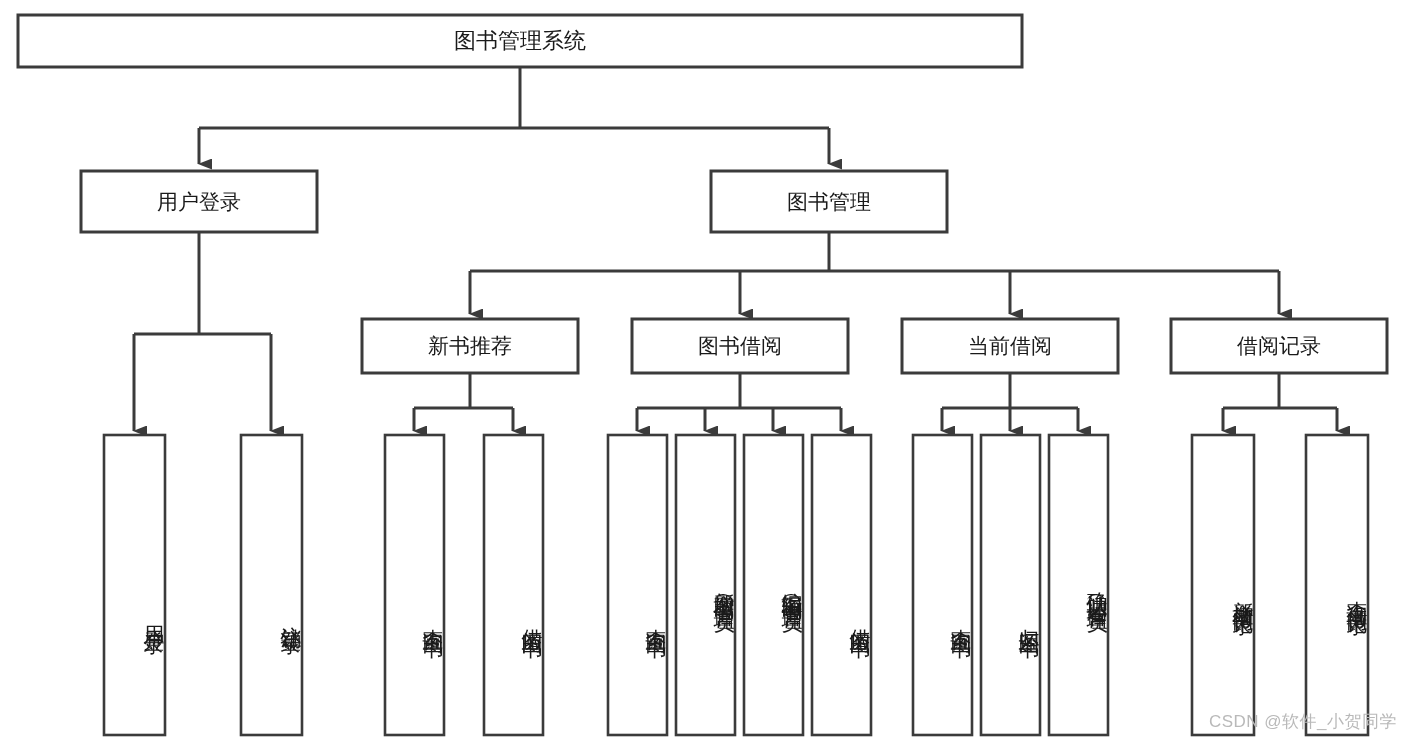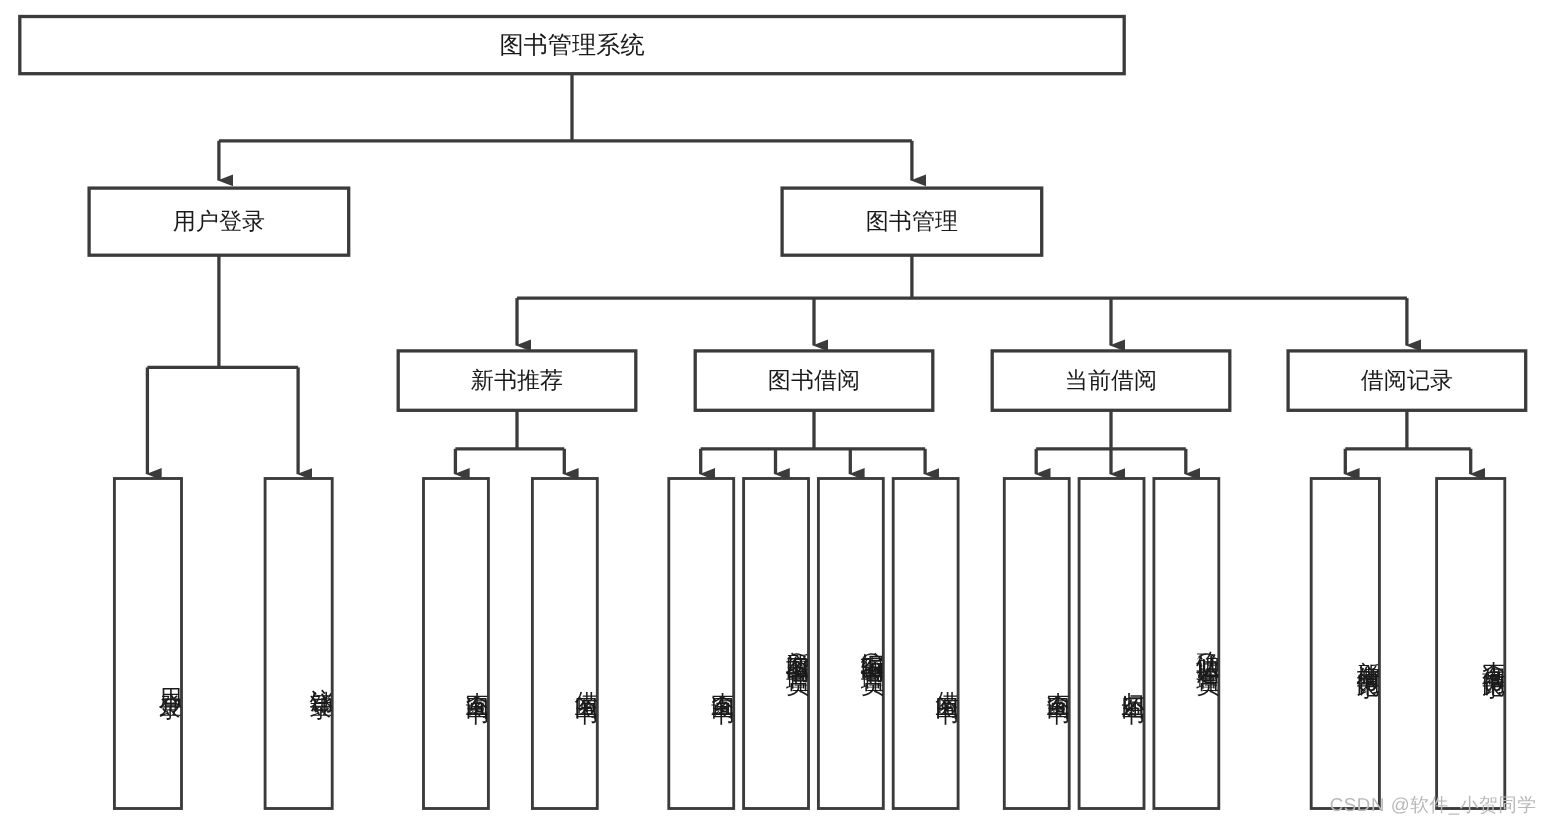--- a/index.html
+++ b/index.html
@@ -73,21 +73,21 @@
     letter-spacing: 3px;
     white-space: nowrap;
     display: flex;
     align-items: flex-start;
     justify-content: center;
     pointer-events: none;
   }
   .watermark {
     position: absolute;
     right: 8px;
-    bottom: 4px;
+    bottom: 14px;
     font-family: "Liberation Sans", "DejaVu Sans", sans-serif;
     font-size: 17px;
     color: #b9b9b9;
     letter-spacing: 0.5px;
     white-space: nowrap;
   }
 </style>
 </head>
 <body>
 

